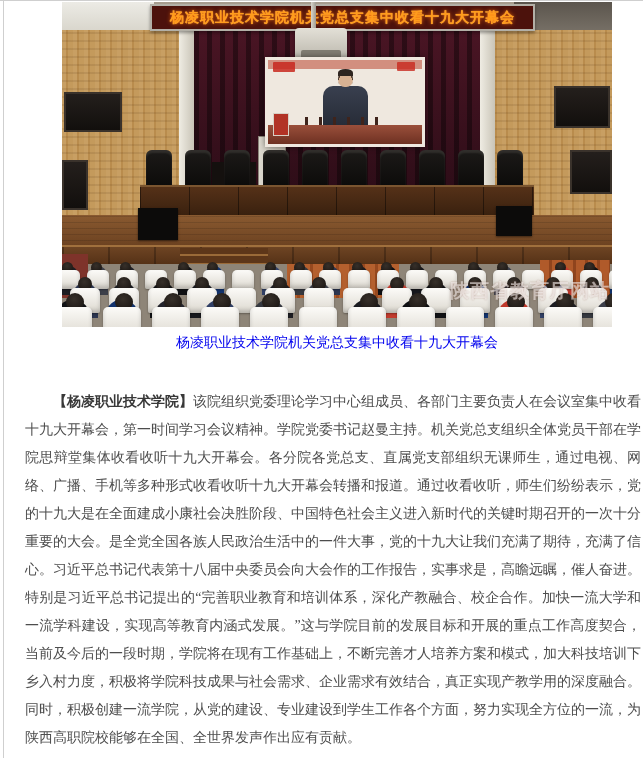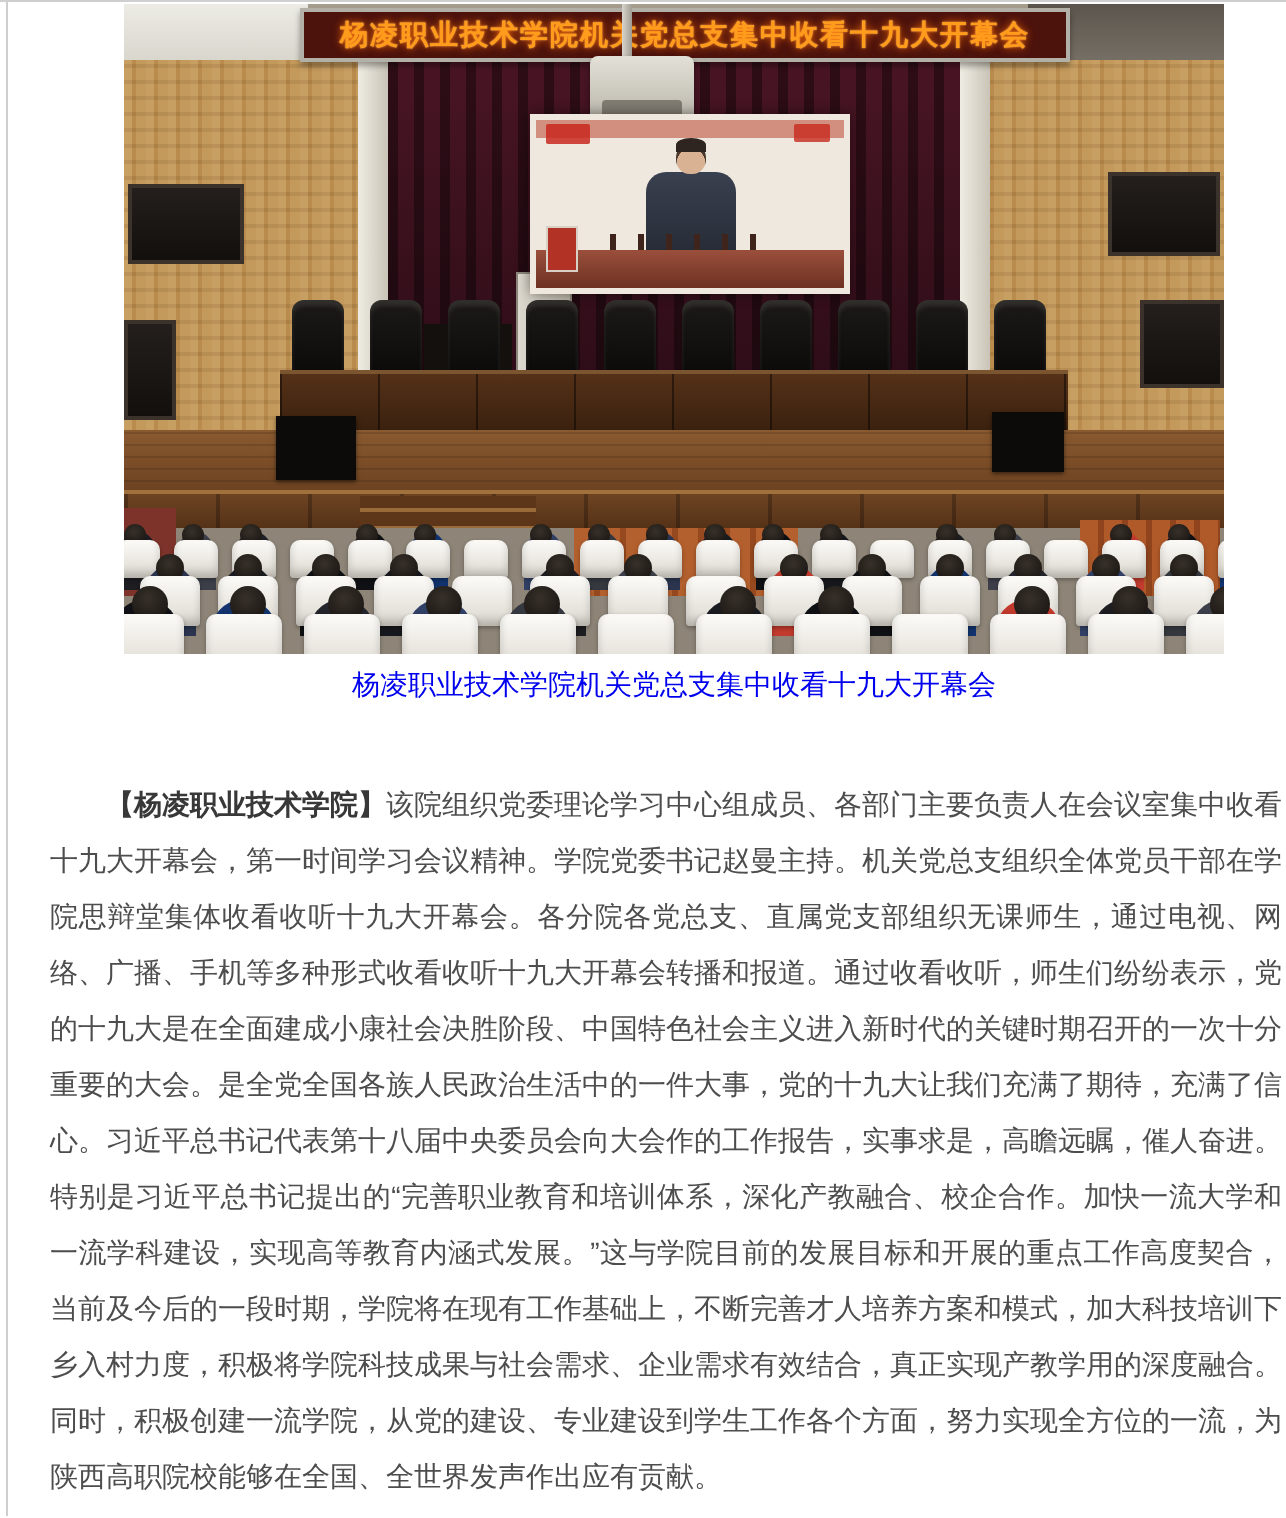--- a/index.html
+++ b/index.html
@@ -72,21 +72,21 @@
   .audience{left:0;top:0;width:550px;height:325px;}
   .aud-chair{position:absolute;background:linear-gradient(#fcfbf8,#dcd8cf);border-radius:5px 5px 2px 2px;box-shadow:inset 0 -3px 4px rgba(0,0,0,.18),0 1px 2px rgba(0,0,0,.3);}
   .aud-head{position:absolute;background:radial-gradient(circle at 45% 35%,#37302a,#15110e);border-radius:50%;}
   .aud-body{position:absolute;border-radius:45% 45% 0 0;}
   .watermark{left:0;top:278px;width:548px;text-align:right;color:rgba(255,255,255,.55);text-shadow:0 0 2px rgba(120,60,40,.4);font-weight:bold;}
   .watermark .wm1{font-size:19px;letter-spacing:1px;display:block;line-height:22px;}
   .watermark .wm2{font-size:17px;letter-spacing:1px;display:block;line-height:22px;padding-right:10px;}
 
   
   .caption{width:550px;margin:6px 0 0 58px;text-align:center;color:#0000ee;font-size:14px;line-height:19px;}
-  .article{margin:36px 2px 0 21px;color:#4d4d4d;font-size:14px;line-height:28px;text-indent:28px;text-align:justify;}
+  .article{margin:36px 2px 0 21px;color:#4d4d4d;font-size:14px;line-height:28px;text-indent:28px;text-align:justify;font-family:Liberation Serif, serif;}
   .article b{color:#383838;}
 </style>
 </head>
 <body>
 
 <div class="page">
  <div class="frame">
 
   <div class="photo">
     <div class="ceiling"></div>
@@ -260,20 +260,21 @@
           <div class="aud-head" style="left: 445px; top: 291.1px; width: 18px; height: 18px;"></div>
           <div class="aud-chair" style="left: 433px; top: 304.96px; width: 38px; height: 30px;"></div>
           <div class="aud-body" style="left: 483.9px; top: 298.3px; width: 34.2px; height: 40px; background: rgb(29, 29, 34);"></div>
           <div class="aud-head" style="left: 494px; top: 291.1px; width: 18px; height: 18px;"></div>
           <div class="aud-chair" style="left: 482px; top: 304.96px; width: 38px; height: 30px;"></div>
           <div class="aud-body" style="left: 532.9px; top: 298.3px; width: 34.2px; height: 40px; background: rgb(60, 63, 73);"></div>
           <div class="aud-head" style="left: 543px; top: 291.1px; width: 18px; height: 18px;"></div>
           <div class="aud-chair" style="left: 531px; top: 304.96px; width: 38px; height: 30px;"></div>
         </div>
     <div class="watermark">
+      <span class="wm1">陕西省教育厅网站</span>
     </div>
   </div>
 
   <div class="caption">杨凌职业技术学院机关党总支集中收看十九大开幕会</div>
 
   <p class="article"><b>【杨凌职业技术学院】</b><span>该院组织党委理论学习中心组成员、各部门主要负责人在会议室集中收看十九大开幕会，第一时间学习会议精神。学院党委书记赵曼主持。机关党总支组织全体党员干部在学院思辩堂集体收看收听十九大开幕会。各分院各党总支、直属党支部组织无课师生，通过电视、网络、广播、手机等多种形式收看收听十九大开幕会转播和报道。通过收看收听，师生们纷纷表示，党的十九大是在全面建成小康社会决胜阶段、中国特色社会主义进入新时代的关键时期召开的一次十分重要的大会。是全党全国各族人民政治生活中的一件大事，党的十九大让我们充满了期待，充满了信心。习近平总书记代表第十八届中央委员会向大会作的工作报告，实事求是，高瞻远瞩，催人奋进。特别是习近平总书记提出的“完善职业教育和培训体系，深化产教融合、校企合作。加快一流大学和一流学科建设，实现高等教育内涵式发展。”这与学院目前的发展目标和开展的重点工作高度契合，当前及今后的一段时期，学院将在现有工作基础上，不断完善才人培养方案和模式，加大科技培训下乡入村力度，积极将学院科技成果与社会需求、企业需求有效结合，真正实现产教学用的深度融合。同时，积极创建一流学院，从党的建设、专业建设到学生工作各个方面，努力实现全方位的一流，为陕西高职院校能够在全国、全世界发声作出应有贡献。</span></p>
 
  </div>
 </div>
 

